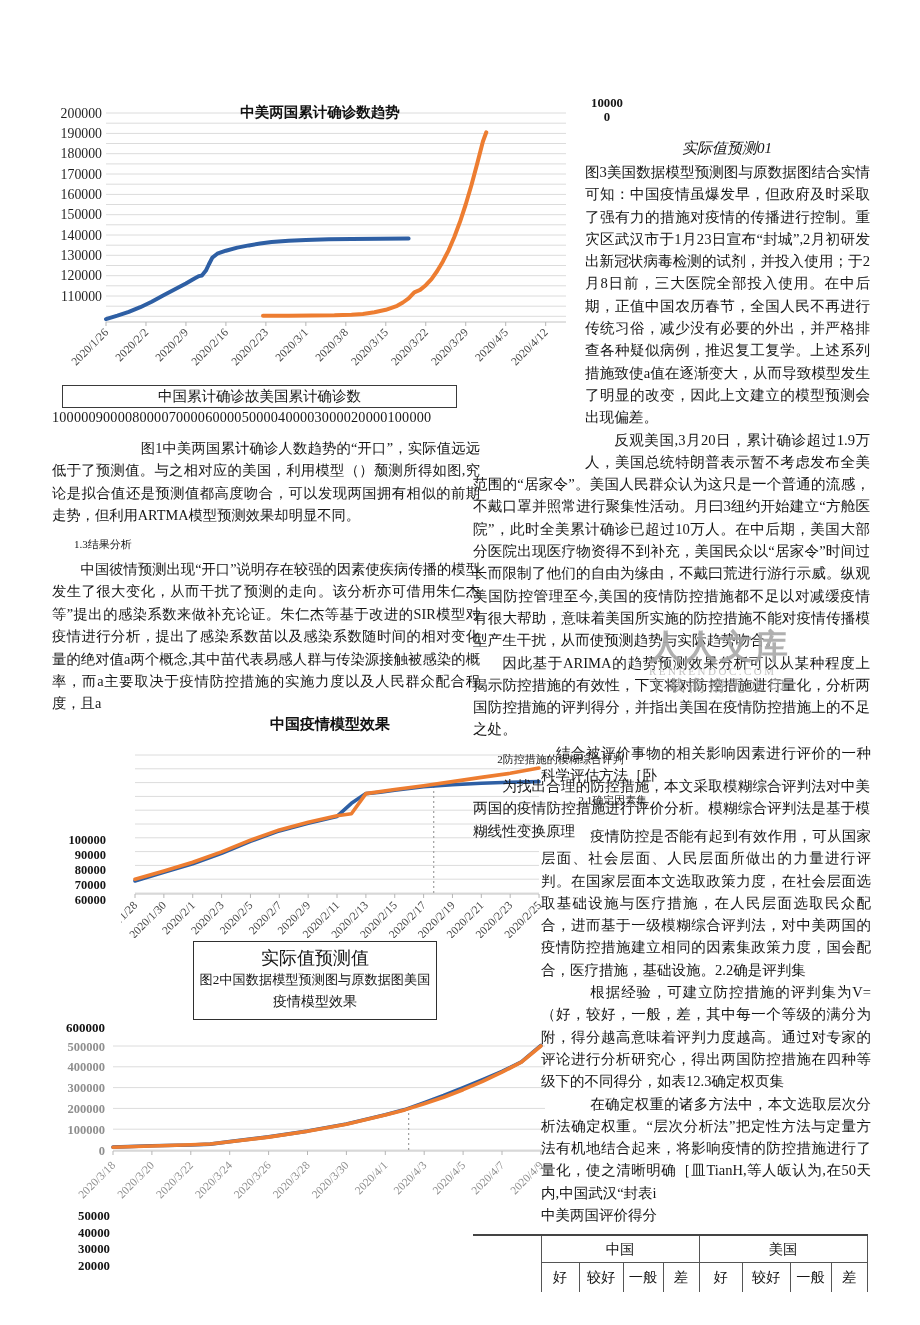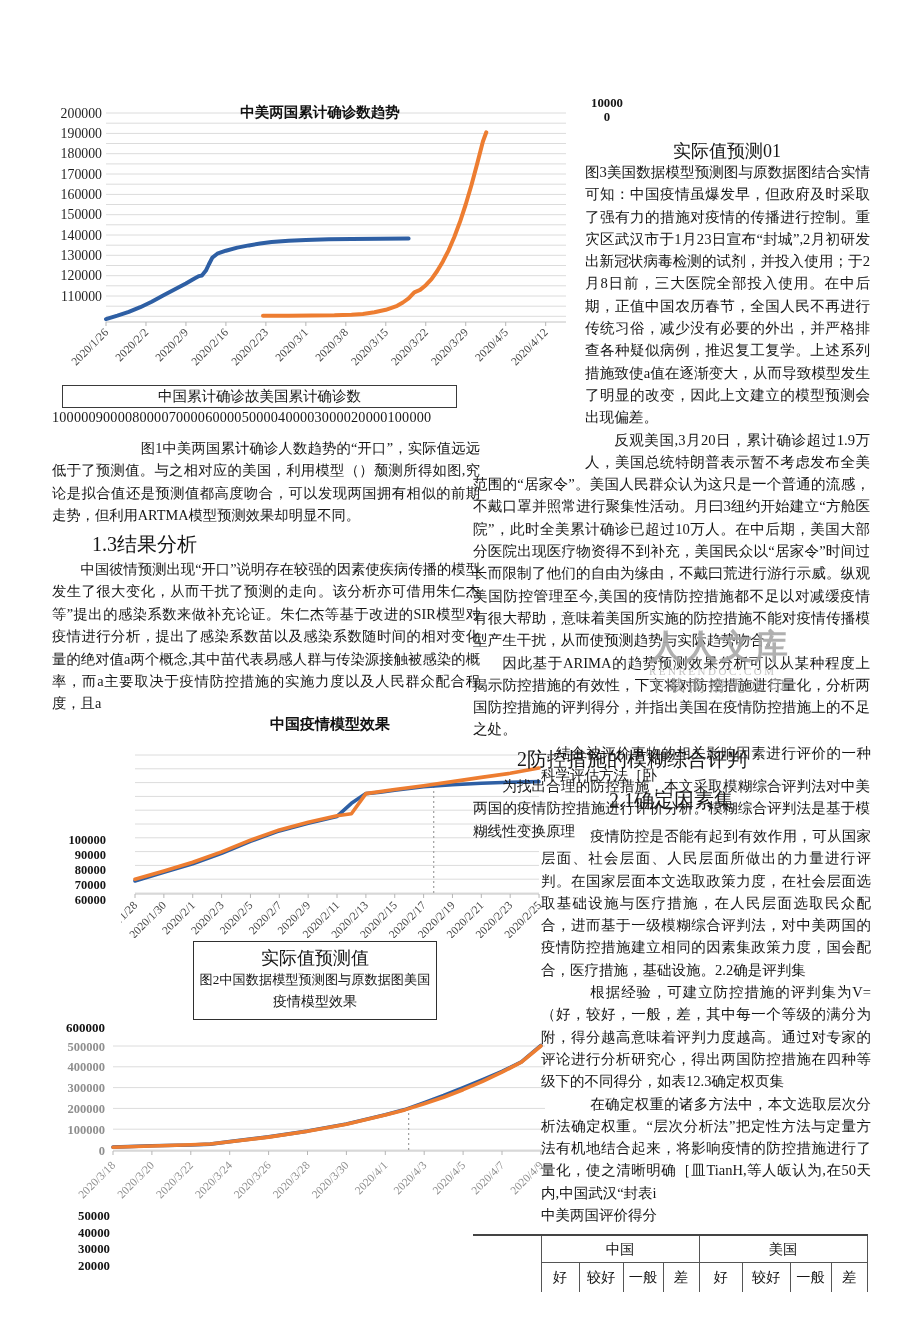--- a/index.html
+++ b/index.html
@@ -5,21 +5,21 @@
   html,body{margin:0;padding:0;background:#e8e8e8;}
   #page{position:relative;width:920px;height:1325px;background:#ffffff;margin:0 auto;
         font-family:"Liberation Serif","DejaVu Serif",serif;color:#161616;overflow:hidden;}
   .abs{position:absolute;}
   svg{font-family:"Liberation Serif","DejaVu Serif",serif;display:block;}
   p{margin:0;}
   .body-text{font-size:14.5px;line-height:22.4px;text-align:justify;}
   .indent2{text-indent:2em;}
   .indent34{text-indent:3.4em;}
   .indent6{text-indent:6.2em;}
-  .heading{font-size:20px;line-height:22.4px;}
+  .heading{font-size:11px;line-height:22.4px;}
   
   #legend1{left:62px;top:385px;width:393px;height:21px;border:1.3px solid #3a3a3a;
            text-align:center;font-size:14.5px;line-height:21px;}
   #legend1 span{}
   #numrow{left:52px;top:409px;width:440px;font-size:14.2px;letter-spacing:.2px;}
   #leftcol1{left:52px;top:437px;width:428px;}
   #leftcol1 .body-text{font-size:14.3px;}
   #h13{margin:6px 0 3px 0;}
   
   #wrapblock{left:52px;top:680px;width:493px;}
@@ -31,21 +31,21 @@
               text-align:center;padding:5px 2px 6px 2px;}
   #legend2box .l1{font-size:18px;line-height:22px;}
   #legend2box .l2{font-size:13.2px;line-height:22px;}
   #legend2box .l3{font-size:14px;line-height:22px;}
   #chart3-host{left:55px;top:1018px;}
   #numstack3{left:70px;top:1208px;width:40px;text-align:right;font-weight:bold;
              font-size:12.8px;line-height:16.5px;white-space:pre-line;}
   
   #toplabel{left:584px;top:96px;width:46px;text-align:center;font-weight:bold;
             font-size:12.8px;line-height:14px;white-space:pre-line;}
-  #cap3{left:585px;top:139px;width:284px;text-align:center;font-size:18px;}
+  #cap3{left:585px;top:139px;width:284px;text-align:center;font-size:15px;font-style:italic;}
   #rightcolA{left:473px;top:161px;width:397px;}
   #rightcolA .body-text{font-size:14.6px;line-height:22.3px;}
   #spacerA{float:left;width:112px;height:310px;}
   #h2sec{margin:7px 0 5px 0;text-indent:2.2em;}
   #narrowR{left:541px;top:742px;width:330px;}
   #narrowR .body-text{font-size:14.5px;line-height:22.3px;}
   #h21{margin:2px 0 14px 0;text-indent:3.4em;}
   
   #watermark{left:649px;top:629px;text-align:left;pointer-events:none;}
   #wm-title{font-size:34px;font-weight:bold;color:#a8a8a8;letter-spacing:1px;

